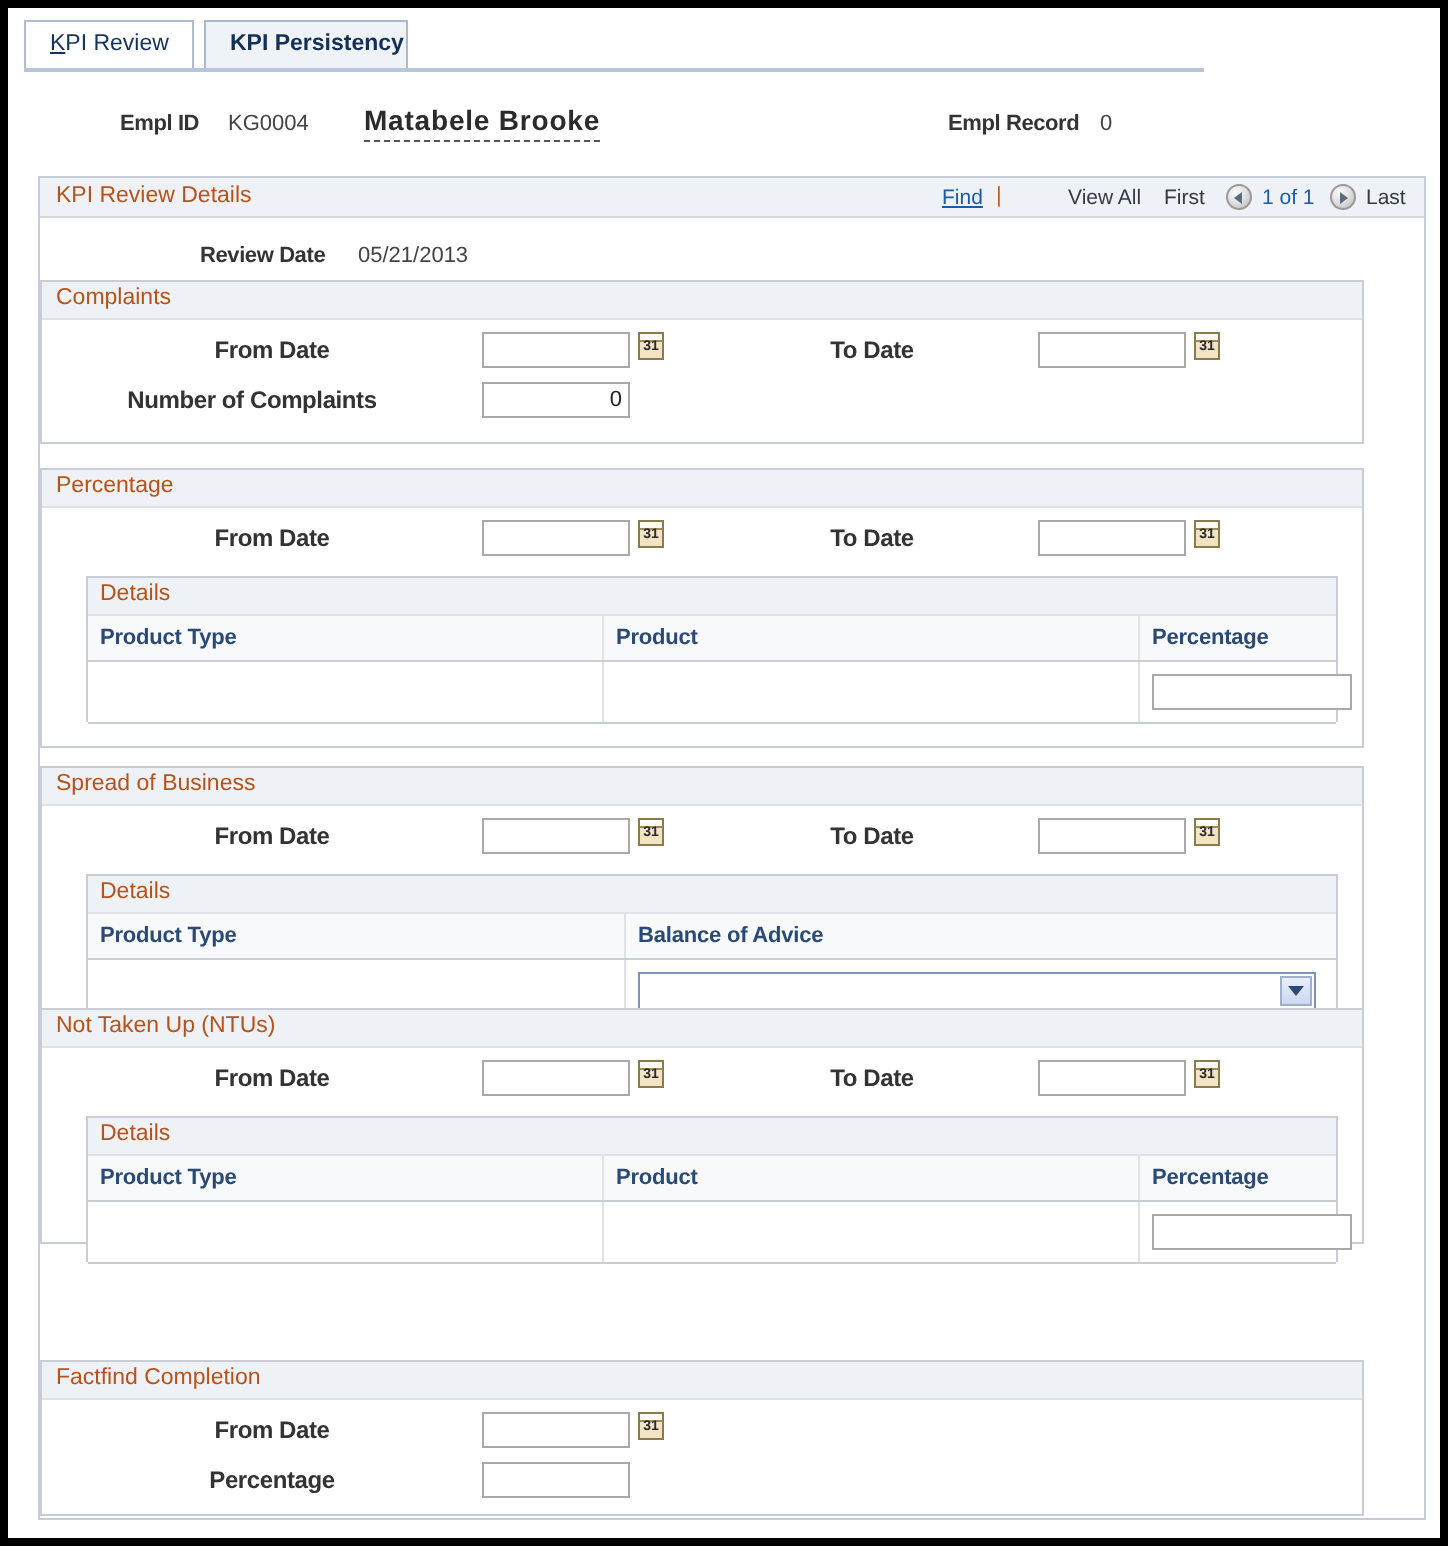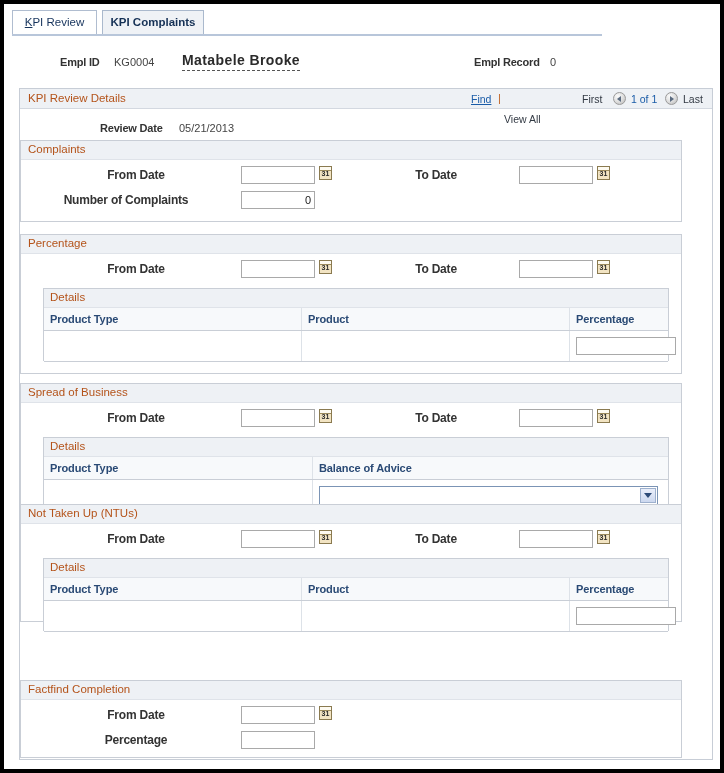--- a/index.html
+++ b/index.html
@@ -47,23 +47,22 @@
   .tab {
     position: absolute;
     top: 0;
     height: 24px;
     box-sizing: border-box;
     border: 1px solid #b0bdd0;
     border-bottom: none;
     font-size: 11.5px;
     font-weight: bold;
     color: #1f3a63;
-    text-align: center;
     line-height: 22px;
-    padding: 0 2px;
+    padding: 0 12px;
     white-space: nowrap;
   }
   .tab.inactive {
     background: #ffffff;
     font-weight: normal;
     color: #16335c;
   }
   .tab.active {
     background: #eff2f6;
     color: #143055;
@@ -151,25 +150,24 @@
     cursor: pointer;
   }
   .nav-sep {
     position: absolute;
     top: 3px; left: 478px;
     font-size: 11px;
     color: #c0601f;
   }
   .nav-viewall {
     position: absolute;
-    top: 4px; left: 484px;
+    top: 4px; left: 514px;
     font-size: 10.5px;
     color: #333a44;
     cursor: pointer;
-    margin-top: 20px;
   }
   .nav-first {
     position: absolute;
     top: 4px; left: 562px;
     font-size: 10.5px;
     color: #333a44;
     cursor: pointer;
   }
   .nav-prev {
     position: absolute;
@@ -415,21 +413,21 @@
 <body>
 
 <div id="frame">
 <div id="page">
 
   <div class="tabstrip">
     <div class="tab inactive" id="tab-kpi-review">
       <span class="accel">K</span><span>PI Review</span>
     </div>
     <div class="tab active" id="tab-kpi-statistics">
-      <span>KPI Complaints</span>
+      <span>KPI Persistency</span>
     </div>
   </div>
 
   <div class="emplid-label">Empl ID</div>
   <div class="emplid-value">KG0004</div>
   <div class="empname">Matabele Brooke</div>
   <div class="emplrec-label">Empl Record</div>
   <div class="emplrec-value">0</div>
 
   <div class="groupbox" id="kpi-details-box">

